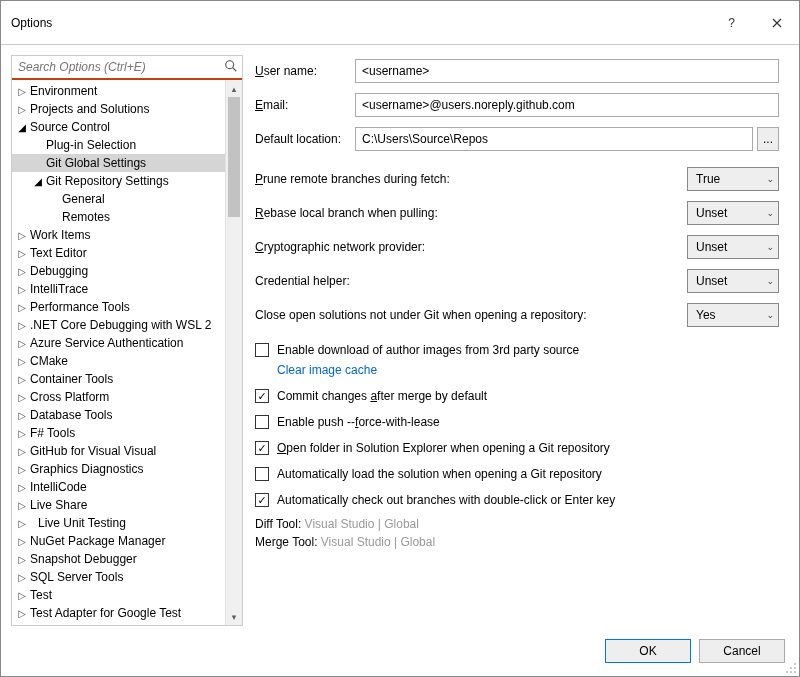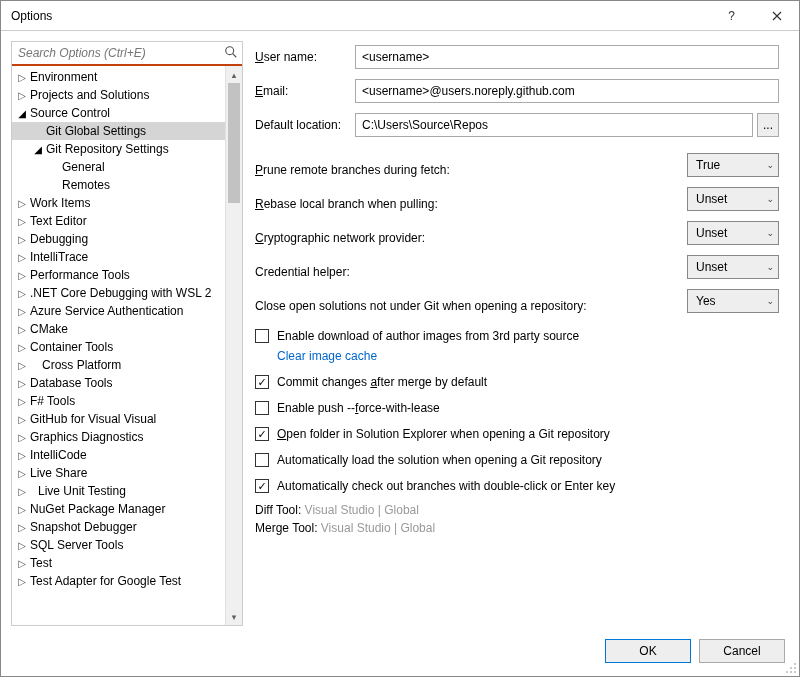--- a/index.html
+++ b/index.html
@@ -1,18 +1,18 @@
 <!DOCTYPE html>
 <html><head>
 <meta charset="utf-8">
 <style>
 * { box-sizing: border-box; font-family: "Segoe UI", Tahoma, sans-serif; font-size: 12px; }
 body { margin: 0; background: #fff; }
 .window { width: 800px; height: 677px; border: 1px solid #888; display: flex; flex-direction: column; background: #fff; }
-.titlebar { height: 30px; display: flex; align-items: center; padding: 0 0 0 10px; border-bottom: 1px solid #ccc; }
+.titlebar { height: 44px; display: flex; align-items: center; padding: 0 0 0 10px; border-bottom: 1px solid #ccc; }
 .titlebar .title { flex: 1; font-size: 12px; }
 .titlebar .tbtn { width: 45px; height: 29px; display: flex; align-items: center; justify-content: center; color: #333; cursor: pointer; }
 .body { flex: 1; display: flex; padding: 10px 10px 0 10px; gap: 10px; min-height: 0; }
 .sidebar { width: 232px; display: flex; flex-direction: column; border: 1px solid #ccc; }
 .searchbox { height: 24px; border-bottom: 2px solid #c2410c; display: flex; align-items: center; position: relative; }
 .searchbox input { border: none; outline: none; width: 100%; height: 100%; padding: 0 24px 0 6px; font-size: 12px; color: #666; font-style: italic; }
 .searchbox .mag { position: absolute; right: 4px; top: 3px; }
 .tree-wrap { flex: 1; display: flex; min-height: 0; }
 .tree { flex: 1; overflow: hidden; padding: 2px 0; }
 .tree .row { height: 18px; display: flex; align-items: center; padding-left: 4px; white-space: nowrap; cursor: default; }
@@ -20,21 +20,21 @@
 .tree .row.sel { background: #d5d5d5; }
 .tree .row.exp .glyph { color: #000; }
 .scrollbar { width: 17px; background: #f0f0f0; border-left: 1px solid #e0e0e0; position: relative; }
 .scrollbar .arrow { height: 17px; display: flex; align-items: center; justify-content: center; color: #606060; font-size: 9px; }
 .scrollbar .thumb { position: absolute; left: 2px; right: 2px; top: 17px; height: 120px; background: #c2c2c2; }
 .main { flex: 1; display: flex; flex-direction: column; padding: 4px 10px 0 2px; min-height: 0; overflow: hidden; }
 .formrow { display: flex; align-items: center; margin-bottom: 10px; min-height: 24px; }
 .formrow .lbl { width: 100px; }
 .formrow input.txt { flex: 1; height: 24px; border: 1px solid #aaa; padding: 0 6px; }
 .browse { width: 22px; height: 24px; border: 1px solid #aaa; margin-left: 4px; background: #eee; display: flex; align-items: center; justify-content: center; }
-.selrow { display: flex; align-items: flex-end; margin-bottom: 10px; min-height: 24px; }
+.selrow { display: flex; align-items: center; margin-bottom: 10px; min-height: 24px; }
 .selrow .lbl { flex: 1; }
 .dropdown { width: 92px; height: 24px; border: 1px solid #888; background: #eee; display: flex; align-items: center; padding: 0 4px 0 8px; justify-content: space-between; }
 .dropdown .arr { font-size: 9px; color: #444; }
 .chkrow { display: flex; align-items: center; margin-bottom: 8px; min-height: 18px; }
 .chkbox { width: 14px; height: 14px; border: 1px solid #333; margin-right: 8px; display: flex; align-items: center; justify-content: center; font-size: 11px; line-height: 1; }
 .link { color: #0066cc; margin-left: 22px; margin-top: -4px; margin-bottom: 10px; display: block; }
 .section { display: flex; align-items: center; margin: 12px 0 8px 0; }
 .section .slabel { margin-right: 8px; }
 .section .sline { flex: 1; height: 1px; background: #ccc; }
 .toolrow { margin-bottom: 4px; color: #000; }
@@ -77,20 +77,24 @@
               <span style="margin-left: 2px;">Environment</span>
             </div>
             <div class="row" style="padding-left: 4px;">
               <span class="glyph">▷</span>
               <span style="margin-left: 2px;">Projects and Solutions</span>
             </div>
             <div class="row exp" style="padding-left: 4px;">
               <span class="glyph">◢</span>
               <span style="margin-left: 2px;">Source Control</span>
             </div>
+            <div class="row" style="padding-left: 20px;">
+              <span class="glyph"></span>
+              <span style="margin-left: 2px;">Plug-in Selection</span>
+            </div>
             <div class="row sel" style="padding-left: 20px;">
               <span class="glyph"></span>
               <span style="margin-left: 2px;">Git Global Settings</span>
             </div>
             <div class="row exp" style="padding-left: 20px;">
               <span class="glyph">◢</span>
               <span style="margin-left: 2px;">Git Repository Settings</span>
             </div>
             <div class="row" style="padding-left: 36px;">
               <span class="glyph"></span>
@@ -131,21 +135,21 @@
             <div class="row" style="padding-left: 4px;">
               <span class="glyph">▷</span>
               <span style="margin-left: 2px;">CMake</span>
             </div>
             <div class="row" style="padding-left: 4px;">
               <span class="glyph">▷</span>
               <span style="margin-left: 2px;">Container Tools</span>
             </div>
             <div class="row" style="padding-left: 4px;">
               <span class="glyph">▷</span>
-              <span style="margin-left: 14px;">Cross Platform</span>
+              <span style="margin-left: 2px;">Cross Platform</span>
             </div>
             <div class="row" style="padding-left: 4px;">
               <span class="glyph">▷</span>
               <span style="margin-left: 2px;">Database Tools</span>
             </div>
             <div class="row" style="padding-left: 4px;">
               <span class="glyph">▷</span>
               <span style="margin-left: 2px;">F# Tools</span>
             </div>
             <div class="row" style="padding-left: 4px;">

